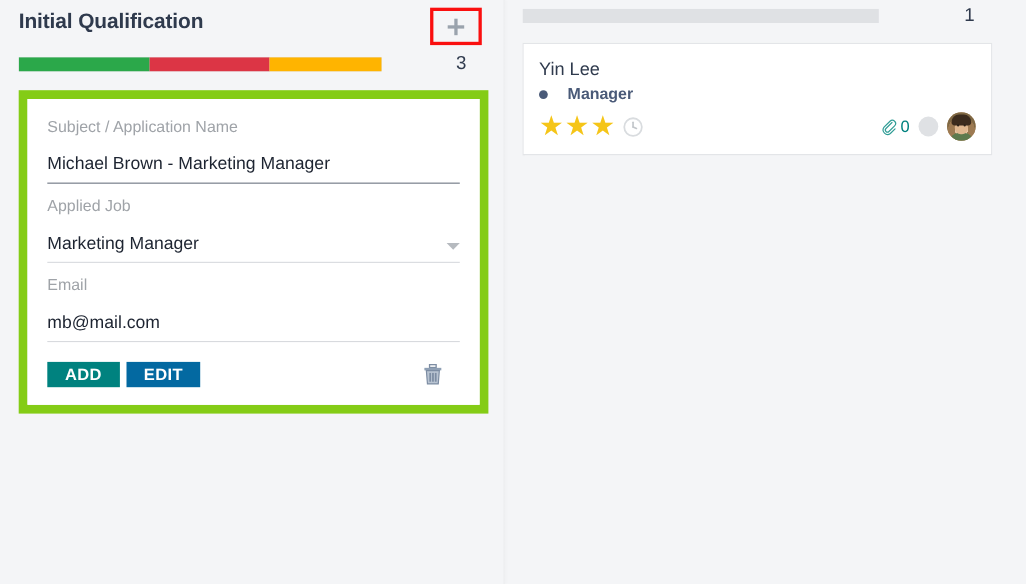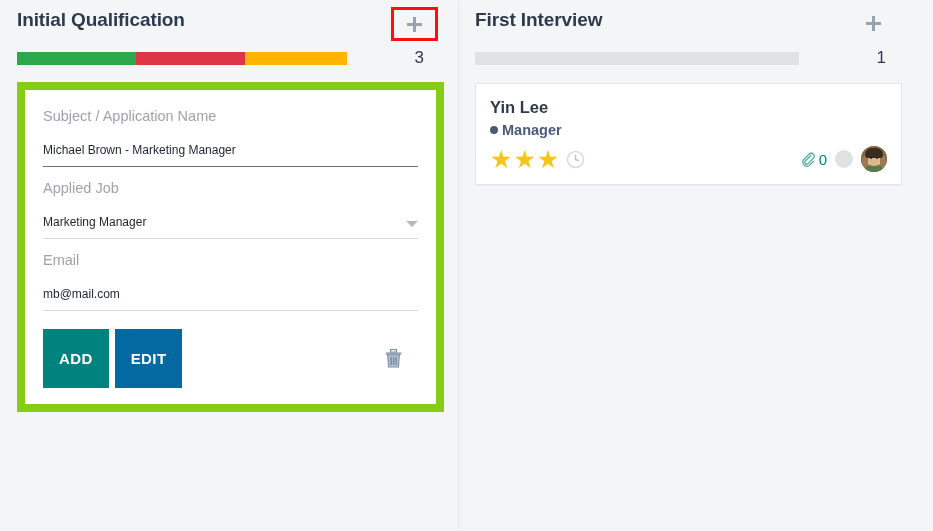--- a/index.html
+++ b/index.html
@@ -128,21 +128,21 @@
   }
   .field-value-row {
     display: flex;
     align-items: flex-end;
     justify-content: space-between;
     border-bottom: 1px solid #d8dade;
     padding-bottom: 6px;
   }
   .field.focused .field-value-row { border-bottom: 1px solid #6b7480; }
   .field-value {
-    font-size: 12px;
+    font-size: 16px;
     color: #1d2431;
     line-height: 20px;
   }
   .caret {
     width: 0; height: 0;
     border-left: 6px solid transparent;
     border-right: 6px solid transparent;
     border-top: 6px solid #b6babf;
     margin-bottom: 5px;
   }
@@ -155,21 +155,21 @@
     margin-top: 16px;
     padding-bottom: 4px;
   }
   .btn-group { display: flex; gap: 6px; }
   .btn {
     background: #00827f;
     color: #ffffff;
     font-size: 15px;
     font-weight: bold;
     letter-spacing: 0.4px;
-    padding: 21px 16px;
+    padding: 3px 16px;
     border: none;
     cursor: pointer;
     font-family: "Liberation Sans", sans-serif;
   }
   .trash-btn {
     margin-right: 16px;
     cursor: pointer;
     display: flex;
     align-items: center;
   }
@@ -180,28 +180,28 @@
     border: 1px solid #e3e5e8;
     width: 427px;
     margin-top: 11px;
     margin-left: 3px;
     padding: 12px 14px 12px 14px;
     box-shadow: 0 1px 1px rgba(0,0,0,0.03);
     cursor: pointer;
   }
   .card-title {
     font-size: 16.5px;
-    font-weight: bold;
+    font-weight: normal;
     color: #2f3a4d;
     line-height: 22px;
   }
   .tag-row {
     display: flex;
     align-items: center;
-    gap: 4px;
+    gap: 18px;
     margin-top: 4px;
   }
   .tag-dot {
     width: 8px; height: 8px;
     border-radius: 50%;
     background: #4a5a78;
   }
   .tag-label {
     font-size: 14.5px;
     color: #4a5a78;
@@ -333,29 +333,20 @@
 
         </div>
       </div>
     </div>
 
   </div>
 
   <div class="column column-right">
     <div class="column-divider"></div>
 
-    <div class="col-head">
-      <div class="col-title">First Interview</div>
-      <div class="plus-btn" style="margin-right:16px;margin-top:1px;">
-        <svg width="17" height="17" viewBox="0 0 17 17">
-          <rect x="7" y="1" width="3" height="15" fill="#9aa3ad"></rect>
-          <rect x="1" y="7" width="15" height="3" fill="#9aa3ad"></rect>
-        </svg>
-      </div>
-    </div>
 
     <div class="progress-row">
       <div class="progress-bar full">
         <div class="seg" id="seg-r-0" style="width: 100%; background: rgb(223, 225, 228);"></div>
       </div>
       <div class="count count-right">1</div>
     </div>
 
     <div class="card">
       <div class="card-title">Yin Lee</div>

